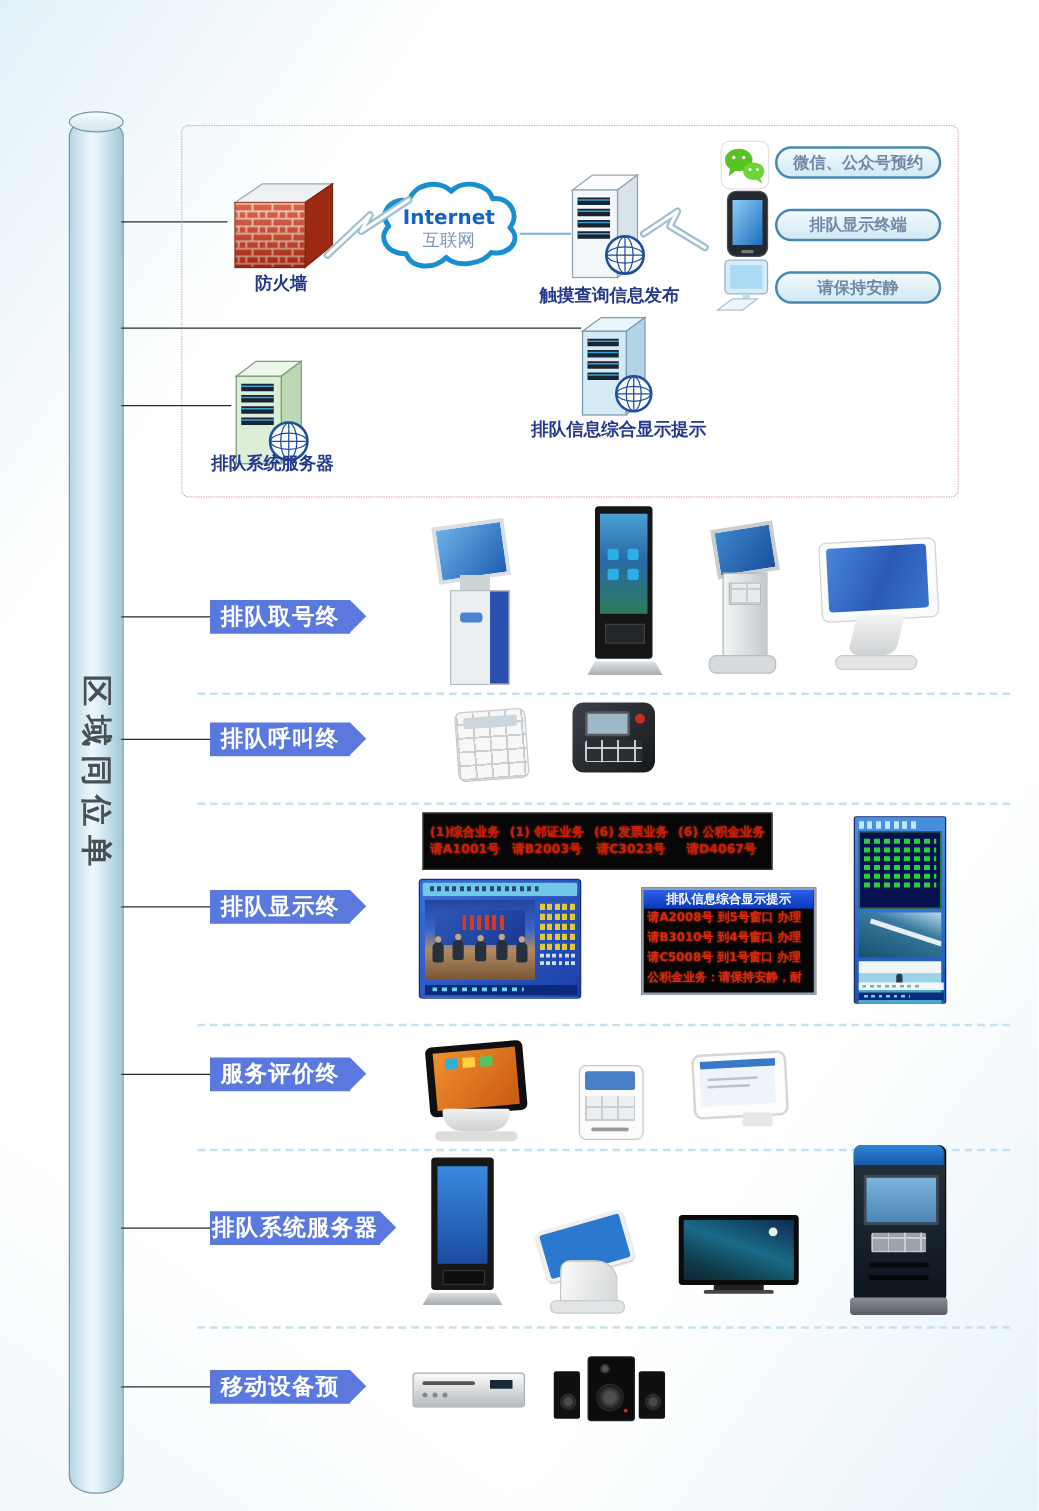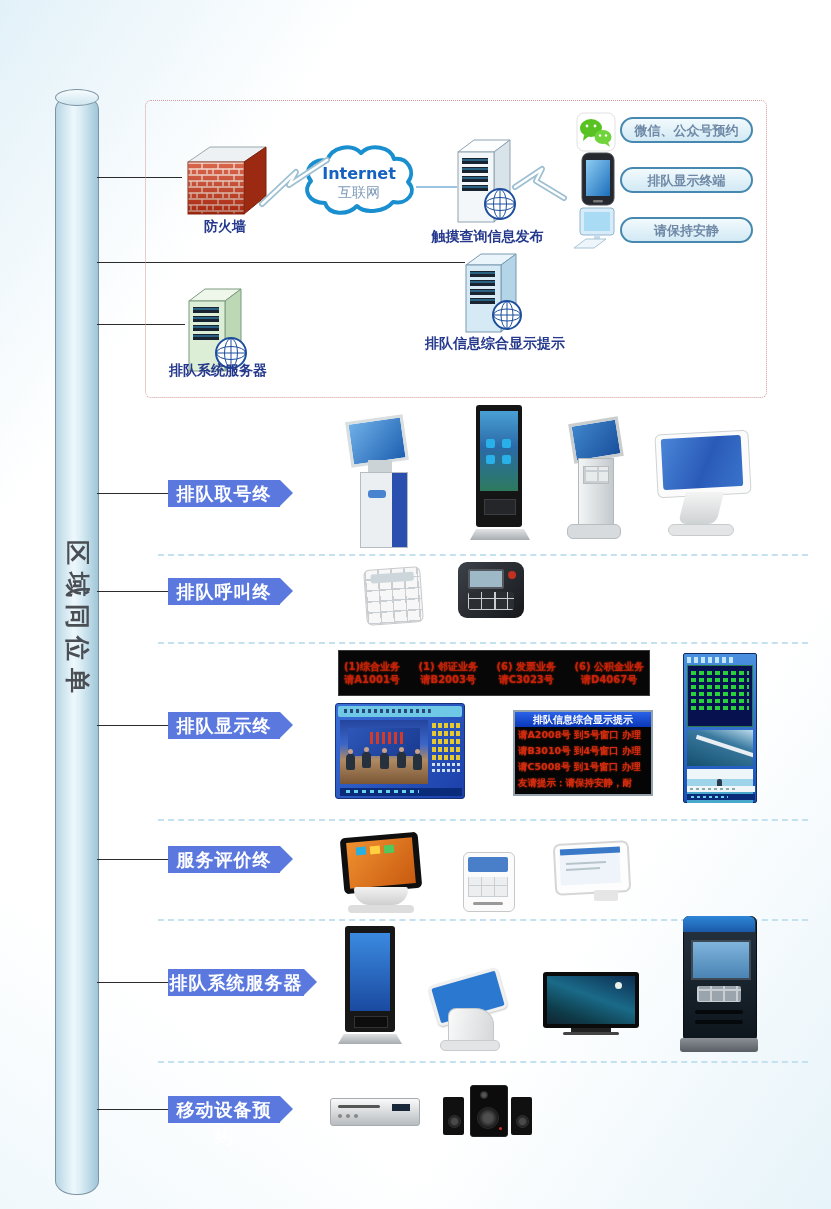--- a/index.html
+++ b/index.html
@@ -28,21 +28,21 @@
   .node-label{position:absolute;color:#24388c;font-weight:bold;font-size:14px;text-align:center;white-space:nowrap;}
   .pill{position:absolute;left:620px;width:133px;height:26px;border:2px solid #4788b0;border-radius:15px;
     background:linear-gradient(180deg,#f2fafd,#d2e9f4);color:#6e88a6;font-size:13px;font-weight:bold;
     line-height:23px;text-align:center;box-sizing:border-box;}
   
   .arrow-label{position:absolute;left:168px;height:27px;background:#5b78de;color:#fff;font-size:18px;
     font-weight:bold;line-height:27px;text-align:center;letter-spacing:1px;box-sizing:border-box;}
   .arrow-label::after{content:"";position:absolute;right:-13px;top:0;width:0;height:0;
     border-top:13.5px solid transparent;border-bottom:13.5px solid transparent;border-left:13px solid #5b78de;}
   
-  .led-board{left:338px;top:650px;width:312px;height:46px;background:#070707;border:1px solid #3a3a3a;
+  .led-board{left:338px;top:650px;width:280px;height:46px;background:#070707;border:1px solid #3a3a3a;
     display:flex;justify-content:space-between;align-items:center;padding:2px 5px;box-sizing:border-box;}
   .led-col{text-align:center;color:#c8200a;font-weight:bold;font-size:10px;line-height:13px;white-space:nowrap;
     text-shadow:0 0 2px rgba(255,60,0,.8);}
   
   .hall-tv{left:335px;top:703px;width:130px;height:96px;border:1px solid #16307e;border-radius:3px;
     background:linear-gradient(135deg,#3a6fd8,#1c3fa8);box-sizing:border-box;padding:2px;}
   .hall-top{height:11px;background:linear-gradient(180deg,#a8e4f2,#4fb4dc);border-radius:2px;
     background-image:repeating-linear-gradient(90deg,rgba(20,40,90,.8) 0 3px,transparent 3px 6px);background-size:70% 4px;background-position:6px 3px;background-repeat:no-repeat;background-color:#6ec8e6;}
   .hall-photo{position:absolute;left:4px;top:16px;width:88px;height:64px;overflow:hidden;
     background:linear-gradient(180deg,#24459e 0%,#3b66c8 38%,#b08a62 62%,#7a5636 100%);}
@@ -317,21 +317,21 @@
       <div class="hall-line" style="background:repeating-linear-gradient(90deg,#cfe0ea 0 3px,transparent 3px 5px);height:3px"></div>
     </div>
     <div class="hall-bot"></div>
   </div>
 
   <div class="abs info-display">
     <div class="info-head">排队信息综合显示提示</div>
     <div class="info-line">请A2008号  到5号窗口  办理</div>
     <div class="info-line">请B3010号  到4号窗口  办理</div>
     <div class="info-line">请C5008号  到1号窗口  办理</div>
-    <div class="info-line">友请提示：请保持安静，耐</div>
+    <div class="info-line">公积金业务：请保持安静，耐</div>
   </div>
 
   <div class="abs signage">
     <div class="sig-title"></div>
     <div class="sig-green">
       <div class="sig-gline"></div>
         <div class="sig-gline"></div>
         <div class="sig-gline"></div>
       <div class="sig-gline"></div>
         <div class="sig-gline"></div>

